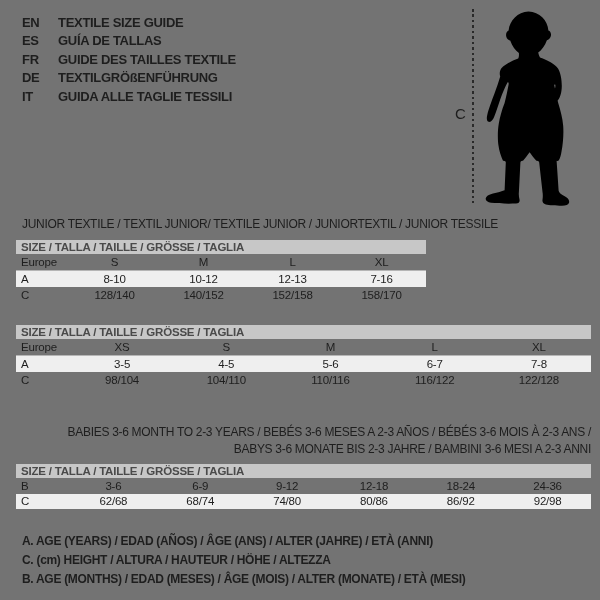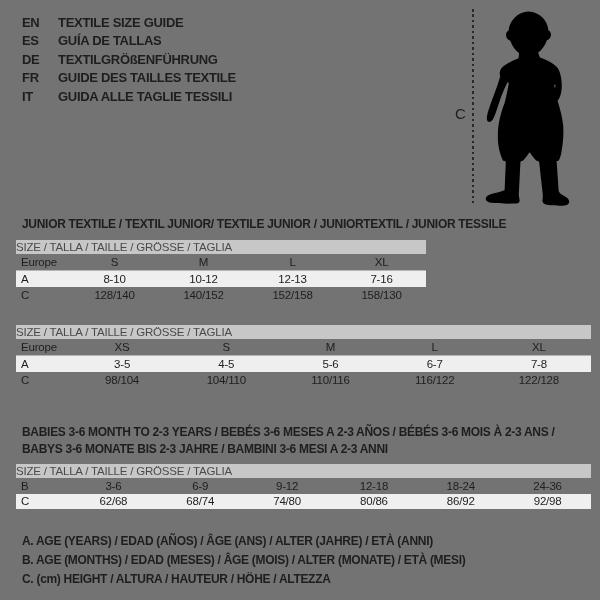--- a/index.html
+++ b/index.html
@@ -16,26 +16,26 @@
   .fig-svg{position:absolute;left:455px;top:0;color:var(--silhouette,#000);}
   .dotline{position:absolute;left:472px;top:9px;width:2px;height:194px;
            background:repeating-linear-gradient(to bottom,#2a2a2a 0 2.5px,transparent 2.5px 5.5px);}
   .c-label{position:absolute;left:455px;top:105px;font-size:15px;letter-spacing:-0.3px;}
 
   
   .tbl{position:absolute;left:16px;}
   .tbl-1{top:218px;width:410px;}
   .tbl-2{top:325px;width:575px;}
   .tbl-3{top:424px;width:575px;}
-  .tbl-title{font-weight:bold;font-size:12px;line-height:13px;letter-spacing:-0.3px;
-             padding-left:6px;margin-bottom:9px;white-space:nowrap;}
+  .tbl-title{font-weight:normal;font-size:12px;line-height:13px;letter-spacing:-0.3px;
+             padding-left:6px;margin-bottom:9px;white-space:nowrap;text-align:right;}
   .tbl-3 .tbl-title{line-height:17px;margin-bottom:6px;white-space:normal;}
   .sub{font-size:8px;vertical-align:-2px;}
   .size-bar{height:14px;line-height:14px;background:var(--size-header-bg,#c7c7c7);
-            font-weight:normal;font-size:11.5px;color:#4a4a4a;letter-spacing:-0.2px;}
+            font-weight:bold;font-size:11.5px;color:#4a4a4a;padding-left:5px;letter-spacing:-0.2px;}
   .t-row{display:grid;align-items:center;font-size:11.5px;height:16px;letter-spacing:-0.2px;}
   .tbl-3 .t-row{height:15.5px;}
   .cols4{grid-template-columns:54px repeat(4,1fr);}
   .cols5{grid-template-columns:54px repeat(5,1fr);}
   .cols6{grid-template-columns:54px repeat(6,1fr);}
   .t-row .lbl{padding-left:5px;text-align:left;}
   .t-row .val{text-align:center;}
   .alt{background:var(--alt-row-bg,#efefef);}
   .euro{border-bottom:1px solid var(--divider,#b5b5b5);}
 
@@ -52,26 +52,26 @@
   <div class="lang-list">
     <div class="lang-row">
       <span class="lang-code">EN</span>
       <span class="lang-title">TEXTILE SIZE GUIDE</span>
     </div>
     <div class="lang-row">
       <span class="lang-code">ES</span>
       <span class="lang-title">GUÍA DE TALLAS</span>
     </div>
     <div class="lang-row">
+      <span class="lang-code">FR</span>
+      <span class="lang-title">GUIDE DES TAILLES TEXTILE</span>
+    </div>
+    <div class="lang-row">
       <span class="lang-code">DE</span>
       <span class="lang-title">TEXTILGRÖßENFÜHRUNG</span>
-    </div>
-    <div class="lang-row">
-      <span class="lang-code">FR</span>
-      <span class="lang-title">GUIDE DES TAILLES TEXTILE</span>
     </div>
     <div class="lang-row">
       <span class="lang-code">IT</span>
       <span class="lang-title">GUIDA ALLE TAGLIE TESSILI</span>
     </div>
   </div>
 
   <div class="dotline"></div>
   <span class="c-label">C</span>
   <svg class="fig-svg" width="145" height="215" viewBox="0 0 145 215">
@@ -112,21 +112,21 @@
       <span class="val">8-10</span>
       <span class="val">10-12</span>
       <span class="val">12-13</span>
       <span class="val">7-16</span>
     </div>
     <div class="t-row cols4">
       <span class="lbl">C</span>
       <span class="val">128/140</span>
       <span class="val">140/152</span>
       <span class="val">152/158</span>
-      <span class="val">158/130</span>
+      <span class="val">158/170</span>
     </div>
   </div>
 
   <div class="tbl tbl-2">
     <div class="size-bar">SIZE / TALLA / TAILLE / GRÖSSE / TAGLIA</div>
     <div class="t-row cols5 euro">
       <span class="lbl">Europe</span>
       <span class="val">XS</span>
       <span class="val">S</span>
       <span class="val">M</span>
@@ -172,17 +172,17 @@
       <span class="val">68/74</span>
       <span class="val">74/80</span>
       <span class="val">80/86</span>
       <span class="val">86/92</span>
       <span class="val">92/98</span>
     </div>
   </div>
 
   <div class="footnotes">
     <div class="fn">A. AGE (YEARS) / EDAD (AÑOS) / ÂGE (ANS) / ALTER (JAHRE) / ETÀ (ANNI)</div>
+    <div class="fn">C. (cm) HEIGHT / ALTURA / HAUTEUR / HÖHE / ALTEZZA</div>
     <div class="fn">B. AGE (MONTHS) / EDAD (MESES) / ÂGE (MOIS) / ALTER (MONATE) / ETÀ (MESI)</div>
-    <div class="fn">C. (cm) HEIGHT / ALTURA / HAUTEUR / HÖHE / ALTEZZA</div>
   </div>
 
 </div>
 
 </body></html>

